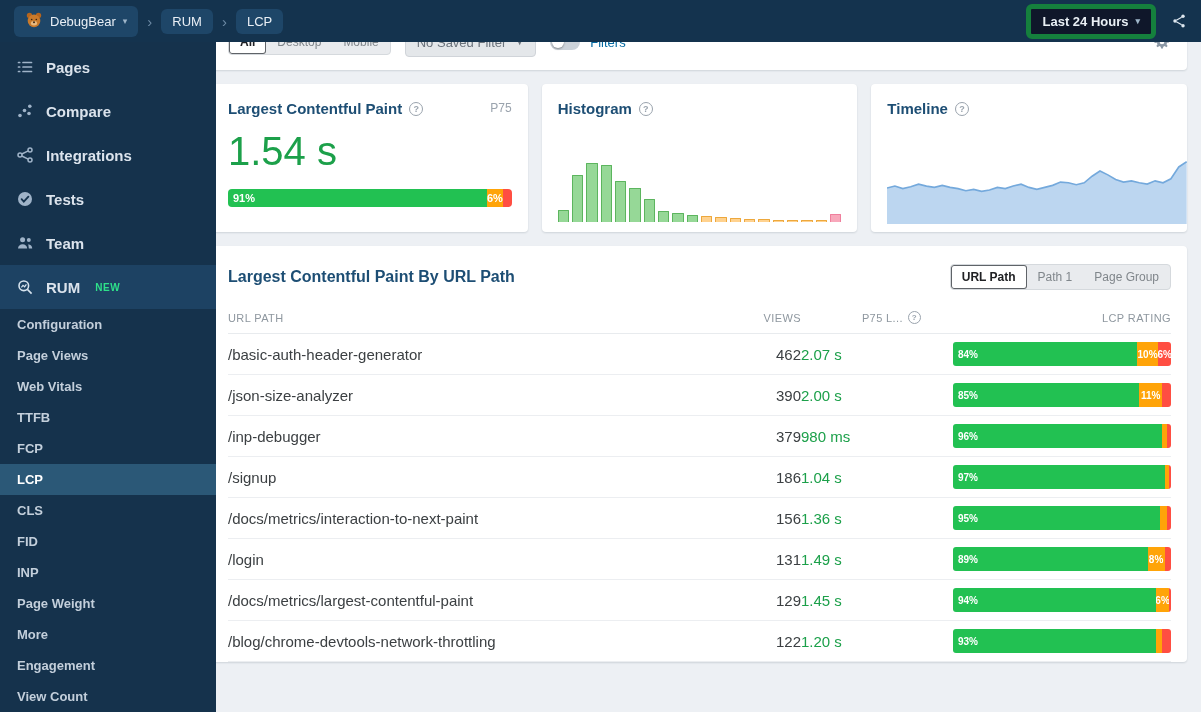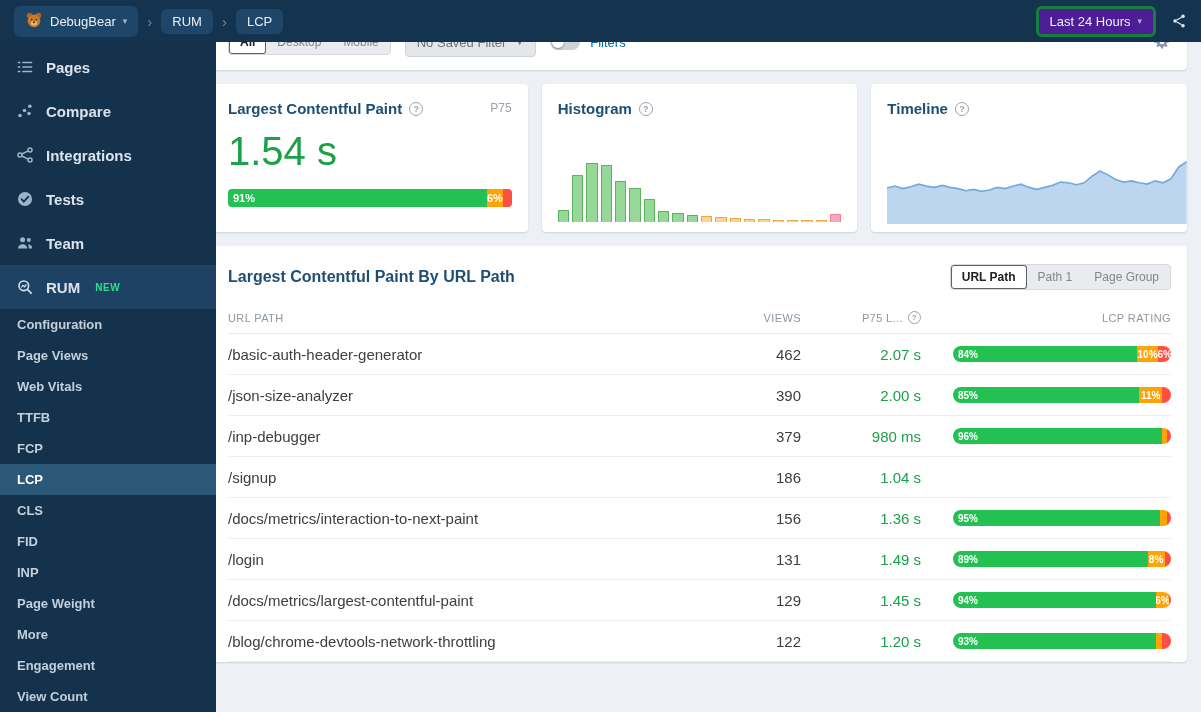--- a/index.html
+++ b/index.html
@@ -16,21 +16,21 @@
     padding:0 14px; gap:9px; z-index:20;
   }
   .chip {
     background:#1e4668; border-radius:6px; color:#e9eff5;
     font-size:13px; padding:5px 11px; display:flex; align-items:center; gap:7px;
     cursor:pointer; white-space:nowrap;
   }
   .chip .caret { font-size:9px; color:#9fb6ca; }
   .crumb-sep { color:#6d8aa5; font-size:15px; }
   .spacer { flex:1; }
-  .time-chip { background:#4c1d95; border:3px solid #15803d; }
+  .time-chip { background:#0f172a; border:5px solid #15803d;font-weight:bold; }
   .share-wrap { margin-left:6px; display:flex; align-items:center; cursor:pointer; }
 
   
   .sidebar {
     position:fixed; top:42px; left:0; bottom:0; width:216px;
     background:#15324c; padding-top:3px; z-index:10;
   }
   .side-item {
     height:44px; display:flex; align-items:center; gap:13px;
     padding:0 17px; color:#dbe3ec; font-size:15px; font-weight:600; cursor:pointer;
@@ -96,23 +96,23 @@
   .table-card { padding:18px 16px 0; }
   .table-title-row { display:flex; justify-content:space-between; align-items:center; margin-bottom:12px; }
   .table-title { color:#1d4e74; font-size:16px; font-weight:700; }
   .tgrid { display:grid; grid-template-columns:1fr 80px 120px 250px; align-items:center; }
   .thead { height:32px; color:#8e979f; font-size:11px; letter-spacing:.4px; border-bottom:1px solid #e8ebee; }
   .th-views,.th-p75,.th-rating { text-align:right; }
   .th-p75 { display:flex; justify-content:flex-end; align-items:center; gap:5px; }
   .th-p75 .qicon { width:13px; height:13px; font-size:8px; }
   .trow { height:41px; font-size:15px; color:#3c4043; border-bottom:1px solid #eceef1; cursor:pointer; }
   .cell-views { text-align:right; }
-  .cell-p75 { text-align:right; color:#1ca04a; }
+  .cell-p75 { color:#1ca04a; }
   .cell-rating { display:flex; justify-content:flex-end; }
-  .rating-bar { width:218px; height:16px; display:flex; border-radius:8px; overflow:hidden; }
+  .rating-bar { width:218px; height:24px; display:flex; border-radius:3px; overflow:hidden; }
   .rating-bar .bar-seg { font-size:10px; }
 </style>
 </head>
 <body>
 
 <div class="header">
   <div class="chip">
     <span class="icon">
       <svg width="18" height="18" viewBox="0 0 20 20">
         <circle cx="5" cy="5" r="3" fill="#b5651d"></circle>
@@ -373,20 +373,29 @@
               </div>
               <div class="bar-seg" style="flex: 2 0 0px; background: rgb(255, 164, 8);"></div>
               <div class="bar-seg" style="flex: 2 0 0px; background: rgb(255, 78, 66);"></div>
             </div>
           </div>
         </div>
         <div class="tgrid trow">
           <div class="cell-path">/signup</div>
           <div class="cell-views">186</div>
           <div class="cell-p75">1.04 s</div>
+          <div class="cell-rating">
+            <div class="rating-bar">
+              <div class="bar-seg" style="flex: 97 0 0px; background: rgb(34, 193, 82); justify-content: flex-start; padding-left: 5px;">
+                <span>97%</span>
+              </div>
+              <div class="bar-seg" style="flex: 2 0 0px; background: rgb(255, 164, 8);"></div>
+              <div class="bar-seg" style="flex: 1 0 0px; background: rgb(255, 78, 66);"></div>
+            </div>
+          </div>
         </div>
         <div class="tgrid trow">
           <div class="cell-path">/docs/metrics/interaction-to-next-paint</div>
           <div class="cell-views">156</div>
           <div class="cell-p75">1.36 s</div>
           <div class="cell-rating">
             <div class="rating-bar">
               <div class="bar-seg" style="flex: 95 0 0px; background: rgb(34, 193, 82); justify-content: flex-start; padding-left: 5px;">
                 <span>95%</span>
               </div>

